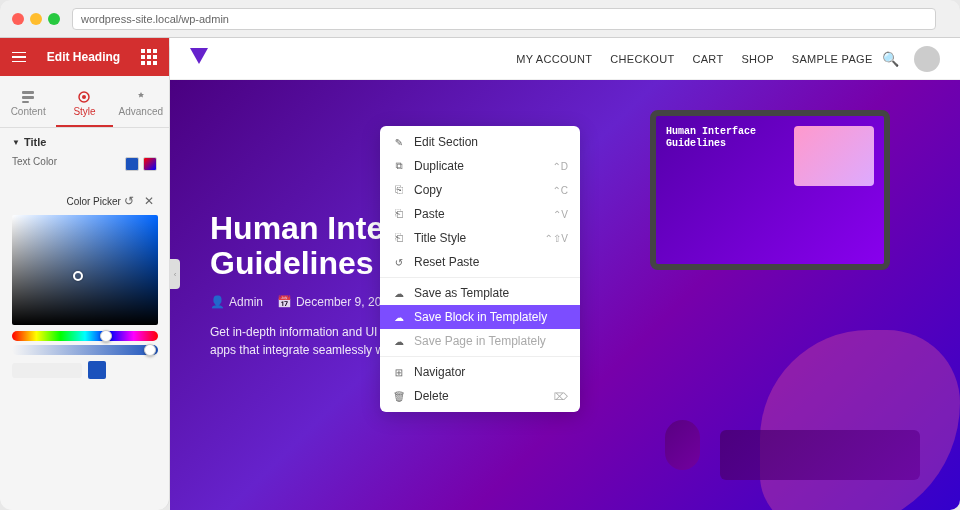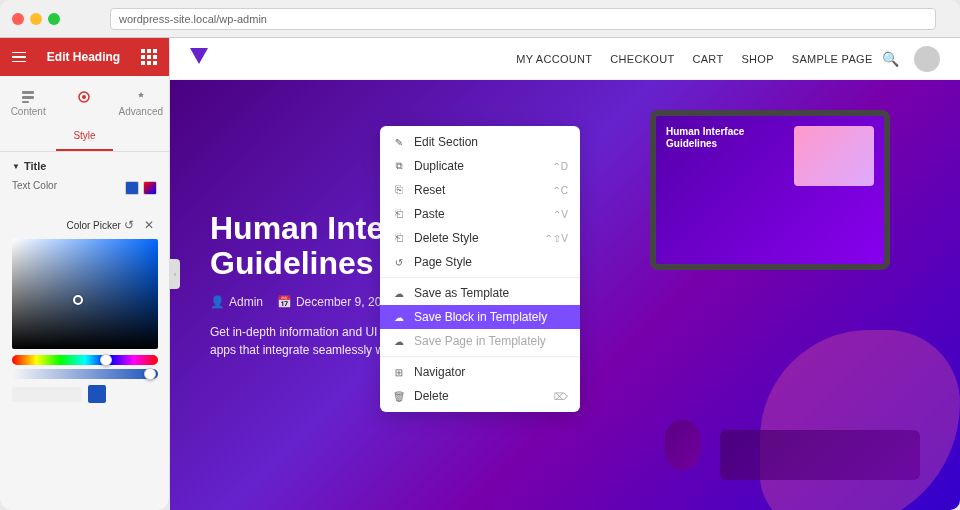--- a/index.html
+++ b/index.html
@@ -14,21 +14,20 @@
 
     
     .browser-chrome {
       background: #f0f0f0;
       height: 38px;
       display: flex;
       align-items: center;
       padding: 9px 12px;
       border-bottom: 1px solid #d0d0d0;
       border-radius: 10px 10px 0 0;
-      gap: 38px;
     }
     .traffic-lights {
       display: flex;
       gap: 6px;
       align-items: center;
     }
     .traffic-light {
       width: 12px;
       height: 12px;
       border-radius: 50%;
@@ -111,21 +110,20 @@
       padding: 8px 4px;
       font-size: 10px;
       color: #888;
       cursor: pointer;
       border-bottom: 2px solid transparent;
       margin-top: 6px;
     }
     .sidebar-tab.active {
       color: #d32f2f;
       border-bottom-color: #d32f2f;
-      gap: 24px;
     }
     .sidebar-tab svg {
       margin-bottom: 2px;
     }
 
     
     .sidebar-section {
       padding: 8px 12px;
     }
     .sidebar-section-title {
@@ -386,20 +384,21 @@
       top: 10px;
       bottom: 10px;
       width: 320px;
     }
     .monitor {
       position: absolute;
       right: 30px;
       top: 20px;
       width: 260px;
       height: 190px;
+      font-family: Liberation Mono, monospace;
     }
     .monitor-screen {
       background: linear-gradient(135deg, #5500aa, #8800ee);
       border-radius: 8px;
       width: 240px;
       height: 160px;
       border: 6px solid #444;
       position: relative;
       overflow: hidden;
     }
@@ -656,36 +655,36 @@
       <span class="menu-icon">✎</span>
       <span>Edit Section</span>
     </div>
     <div class="context-menu-item">
       <span class="menu-icon">⧉</span>
       <span>Duplicate</span>
       <span class="shortcut">⌃D</span>
     </div>
     <div class="context-menu-item">
       <span class="menu-icon">⎘</span>
-      <span>Reset</span>
+      <span>Copy</span>
       <span class="shortcut">⌃C</span>
     </div>
     <div class="context-menu-item">
       <span class="menu-icon">⎗</span>
       <span>Paste</span>
       <span class="shortcut">⌃V</span>
     </div>
     <div class="context-menu-item">
       <span class="menu-icon">⎗</span>
-      <span>Delete Style</span>
+      <span>Title Style</span>
       <span class="shortcut">⌃⇧V</span>
     </div>
     <div class="context-menu-item">
       <span class="menu-icon">↺</span>
-      <span>Page Style</span>
+      <span>Reset Paste</span>
     </div>
     <div class="context-menu-divider"></div>
     <div class="context-menu-item">
       <span class="menu-icon">☁</span>
       <span>Save as Template</span>
     </div>
     <div class="context-menu-item highlighted">
       <span class="menu-icon">☁</span>
       <span>Save Block in Templately</span>
     </div>

